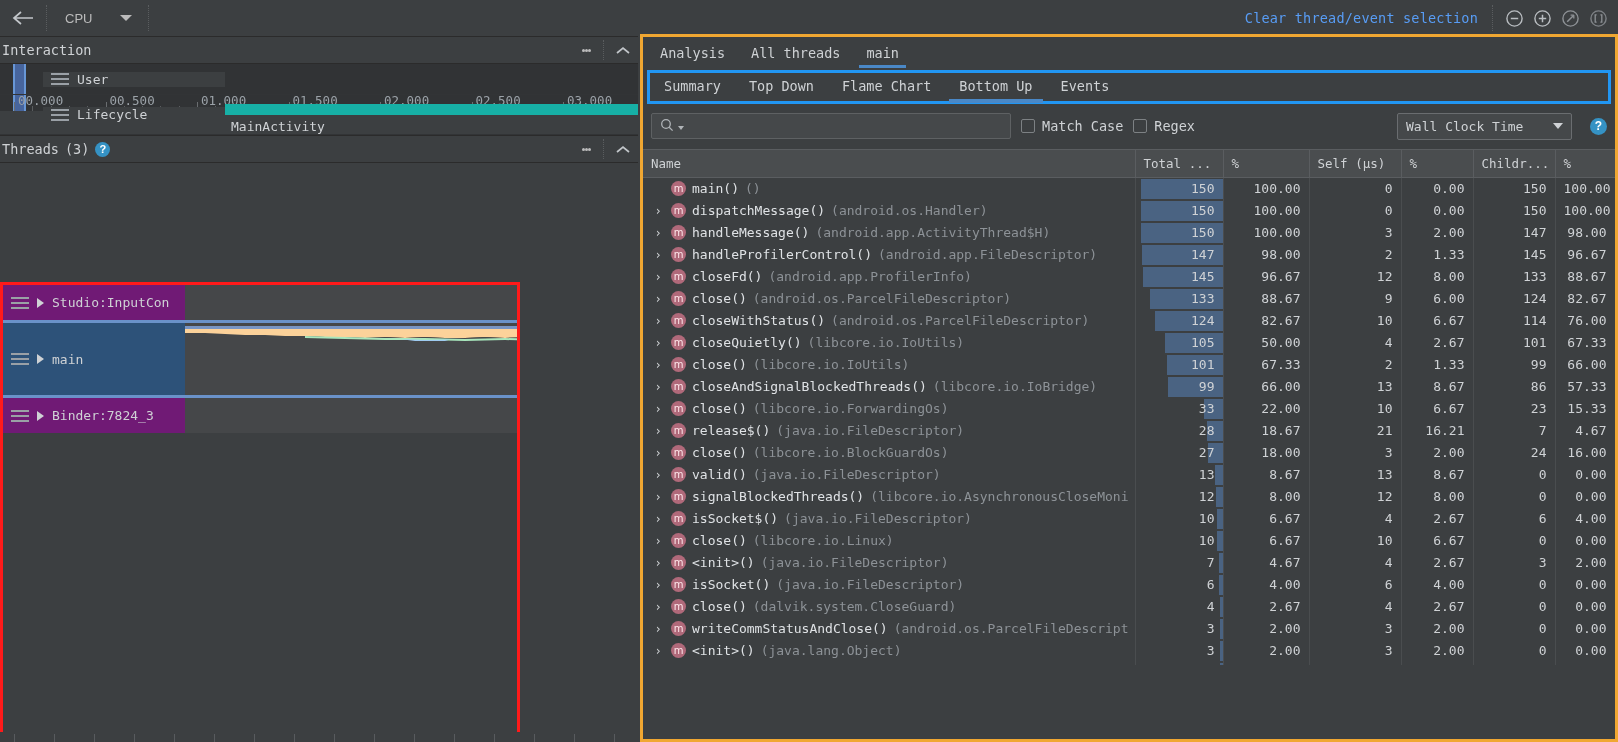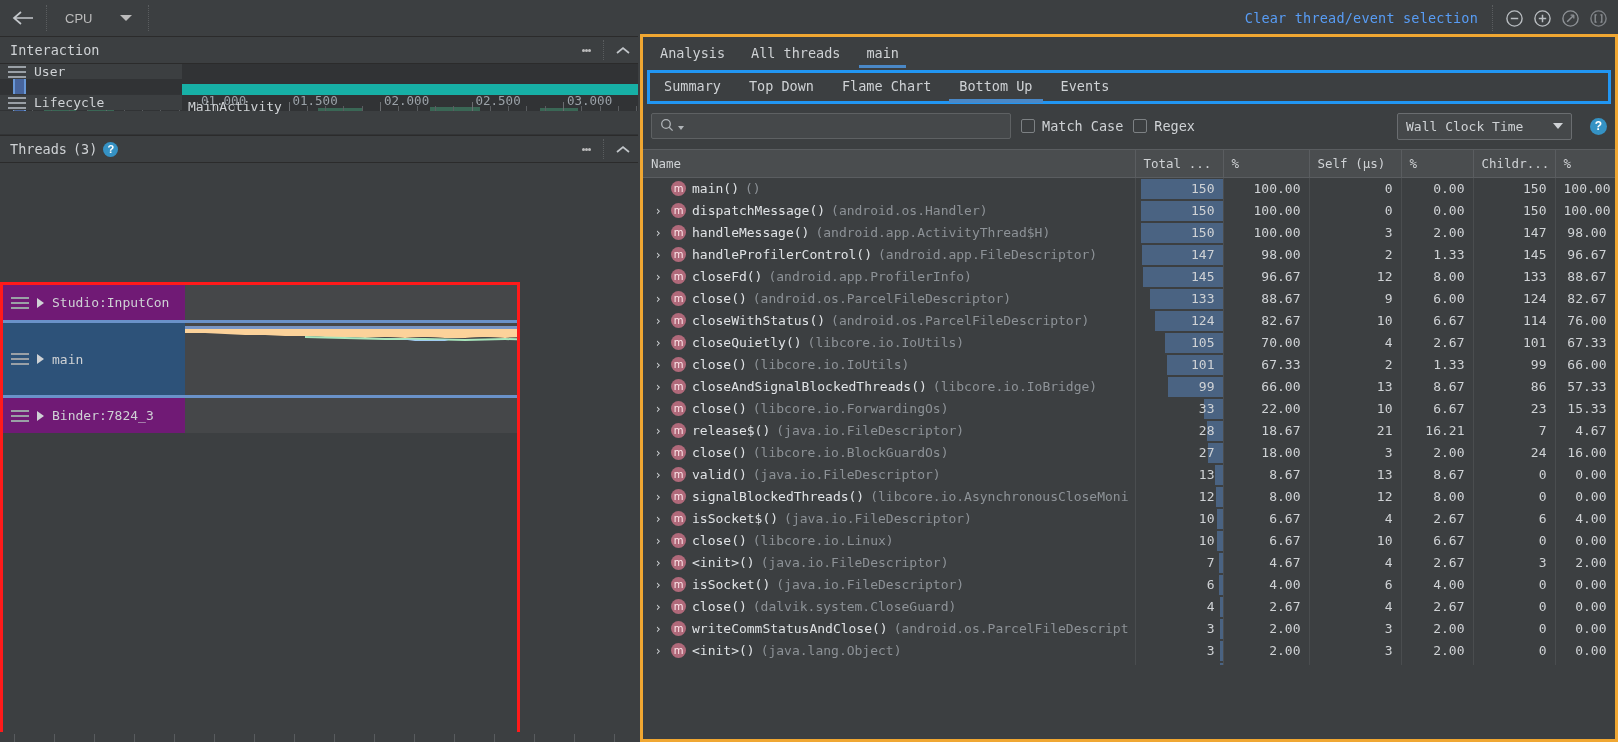--- a/index.html
+++ b/index.html
@@ -65,37 +65,38 @@
     font-family:"DejaVu Sans Mono",monospace; white-space:nowrap;
   }
   .spark{ position:absolute; bottom:0; height:7px; background:#3d7a60; opacity:.75; }
 
   .sec-header{
     position:relative; width:638px; height:28px; background:#3c3f41;
     border-top:1px solid #2b2b2b; border-bottom:1px solid #2b2b2b;
     display:flex; align-items:center;
   }
   .sec-title{
-    color:#cfd2d5; font-size:13.5px; padding-left:10px;
+    color:#cfd2d5; font-size:13.5px; padding-left:2px;
     font-family:"DejaVu Sans Mono",monospace; display:flex; align-items:center; gap:6px;
   }
   .sec-actions{ margin-left:auto; display:flex; align-items:center; height:28px; }
   .kebab{ width:26px;height:28px; display:flex;align-items:center;justify-content:center; }
   .kebab i{ display:block; width:3px;height:3px;background:#bbb;border-radius:50%;margin:1px 0; }
   .hdr-sep{ width:1px;height:20px;border-left:1px dotted #5a5d5f; margin:0 4px; }
   .chev{ width:30px;height:28px; display:flex;align-items:center;justify-content:center; }
   .help-dot{
     width:15px;height:15px;border-radius:50%;background:#3592c4;color:#fff;
     font-size:11px;display:inline-flex;align-items:center;justify-content:center;
     font-family:"Liberation Sans",sans-serif; font-weight:bold;
   }
 
   .trow{
-    position:relative; width:638px; display:flex; align-items:flex-start;
+    position:relative; width:638px; display:flex; align-items:center;
     border-bottom:1px solid #323436;
+    padding-left:43px;
   }
   .trow .lbl{
     width:182px; flex:0 0 182px; display:flex; align-items:center; gap:0;
     background:#3c3f41; color:#cfd2d5; font-size:13px;
     font-family:"DejaVu Sans Mono",monospace;
   }
   .drag{ width:34px; display:flex; flex-direction:column; align-items:center; justify-content:center; gap:3px; }
   .drag i{ display:block; width:18px;height:2px;background:#9aa0a6; }
   .trow .track{ flex:1; background:#454749; position:relative; }
 
@@ -633,21 +634,21 @@
             <tr>
               <td class="namecell">
                 <div class="name-inner">
                   <span class="expander">›</span>
                   <span class="micon">m</span>
                   <span class="mname">closeQuietly()</span>
                   <span class="mpkg">(libcore.io.IoUtils)</span>
                 </div>
               </td>
               <td class="totalcell"><div class="totalbar" style="width: 57.4px;"></div><span class="totalval">105</span></td>
-              <td class="num">70.00</td>
+              <td class="num">50.00</td>
               <td class="num">4</td>
               <td class="num">2.67</td>
               <td class="num">101</td>
               <td class="num">67.33</td>
             </tr>
             <tr>
               <td class="namecell">
                 <div class="name-inner">
                   <span class="expander">›</span>
                   <span class="micon">m</span>

